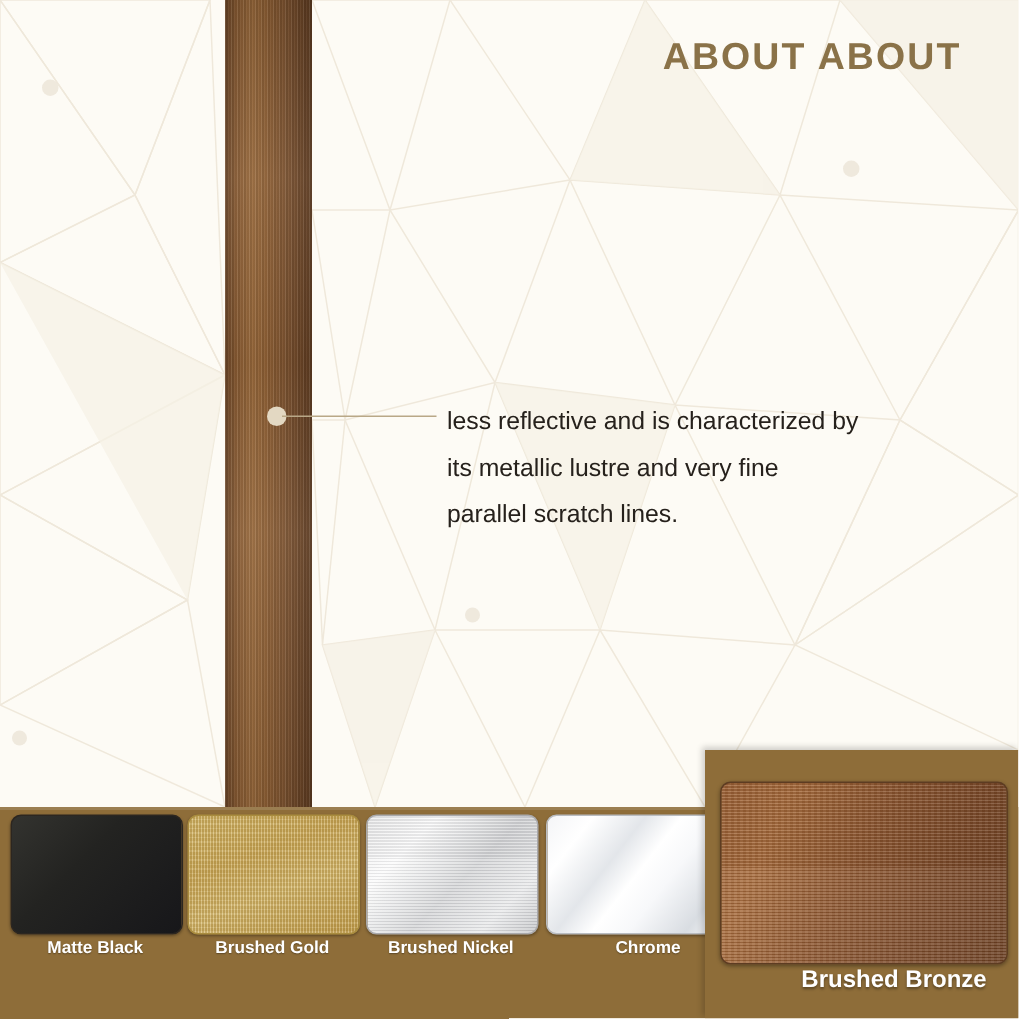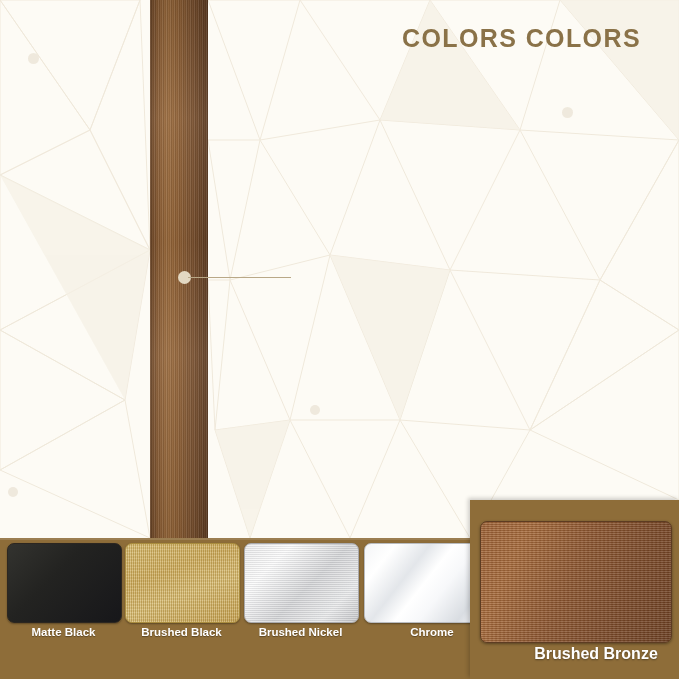--- a/index.html
+++ b/index.html
@@ -283,33 +283,38 @@
   <div class="bg-dot" style="left:28px; top:53px; width:11px; height:11px;"></div>
   <div class="bg-dot" style="left:562px; top:107px; width:11px; height:11px;"></div>
   <div class="bg-dot" style="left:310px; top:405px; width:10px; height:10px;"></div>
   <div class="bg-dot" style="left:8px; top:487px; width:10px; height:10px;"></div>
 
   <div class="bronze-bar"></div>
 
   <div class="callout-dot"></div>
   <div class="callout-line"></div>
 
-  <div class="about-title">COLORS COLORS</div>
+  <div class="about-title">ABOUT ABOUT</div>
 
   <div class="desc">
+    <div class="desc-body">
+      <div>less reflective and is characterized by</div>
+      <div>its metallic lustre and very fine</div>
+      <div>parallel scratch lines.</div>
+    </div>
   </div>
 
   <div class="bottom-bar">
     <div class="swatch sw-black" style="left:7px;   top:5px;  width:113px; height:78px;"></div>
     <div class="swatch sw-gold" style="left:125px; top:5px;  width:113px; height:78px;"></div>
     <div class="swatch sw-nickel" style="left:244px; top:5px;  width:113px; height:78px;"></div>
     <div class="swatch sw-chrome" style="left:364px; top:5px;  width:112px; height:78px;"></div>
 
     <div class="swatch-label" style="left:7px;   top:88px; width:113px;">Matte Black</div>
-    <div class="swatch-label" style="left:125px; top:88px; width:113px;">Brushed Black</div>
+    <div class="swatch-label" style="left:125px; top:88px; width:113px;">Brushed Gold</div>
     <div class="swatch-label" style="left:244px; top:88px; width:113px;">Brushed Nickel</div>
     <div class="swatch-label" style="left:376px; top:88px; width:112px;">Chrome</div>
   </div>
 
   <div class="bronze-panel">
     <div class="sw-bronze"></div>
     <div class="bronze-panel-label">Brushed Bronze</div>
   </div>
 
 </div>

